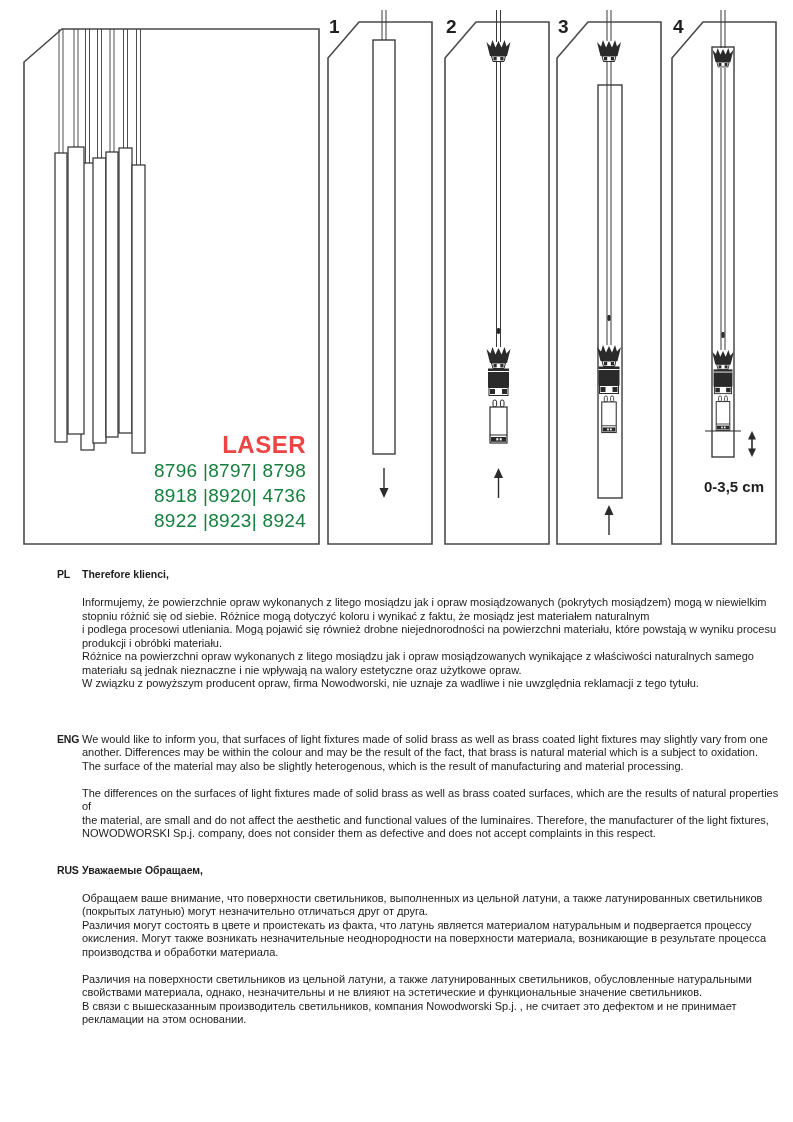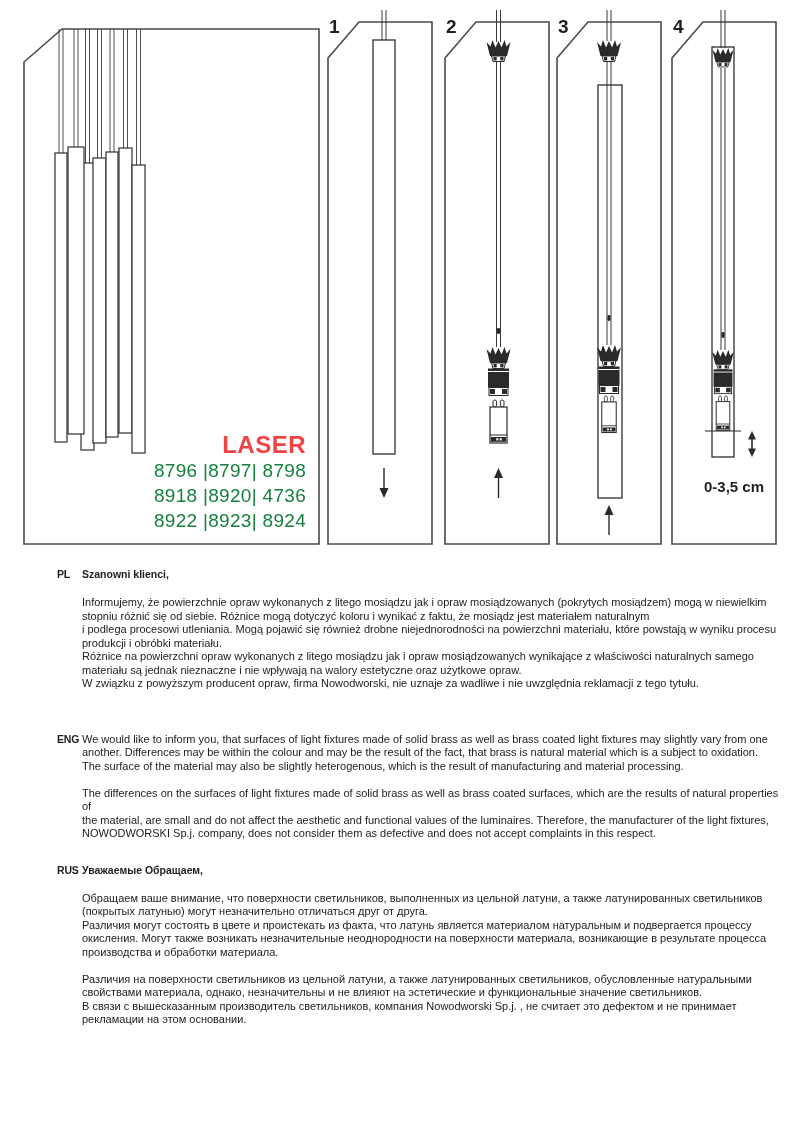--- a/index.html
+++ b/index.html
@@ -177,21 +177,21 @@
       <use href="#arrow-updown" transform="translate(81,421)"></use>
     </svg>
     <div class="adjust-label">0-3,5 cm</div>
   </div>
 
   <div class="text-area">
 
     <div class="lang-section">
       <div class="lang-label">PL</div>
       <div class="lang-content">
-        <div class="lang-heading">Szanowni klienci,</div>
+        <div class="lang-heading">Therefore klienci,</div>
         <div class="lang-body">
           <p>Informujemy, że powierzchnie opraw wykonanych z litego mosiądzu jak i opraw mosiądzowanych (pokrytych mosiądzem) mogą w niewielkim
 stopniu różnić się od siebie. Różnice mogą dotyczyć koloru i wynikać z faktu, że mosiądz jest materiałem naturalnym
 i podlega procesowi utleniania. Mogą pojawić się również drobne niejednorodności na powierzchni materiału, które powstają w wyniku procesu
 produkcji i obróbki materiału.
 Różnice na powierzchni opraw wykonanych z litego mosiądzu jak i opraw mosiądzowanych wynikające z właściwości naturalnych samego
 materiału są jednak nieznaczne i nie wpływają na walory estetyczne oraz użytkowe opraw.
 W związku z powyższym producent opraw, firma Nowodworski, nie uznaje za wadliwe i nie uwzględnia reklamacji z tego tytułu.</p>
         </div>
       </div>

